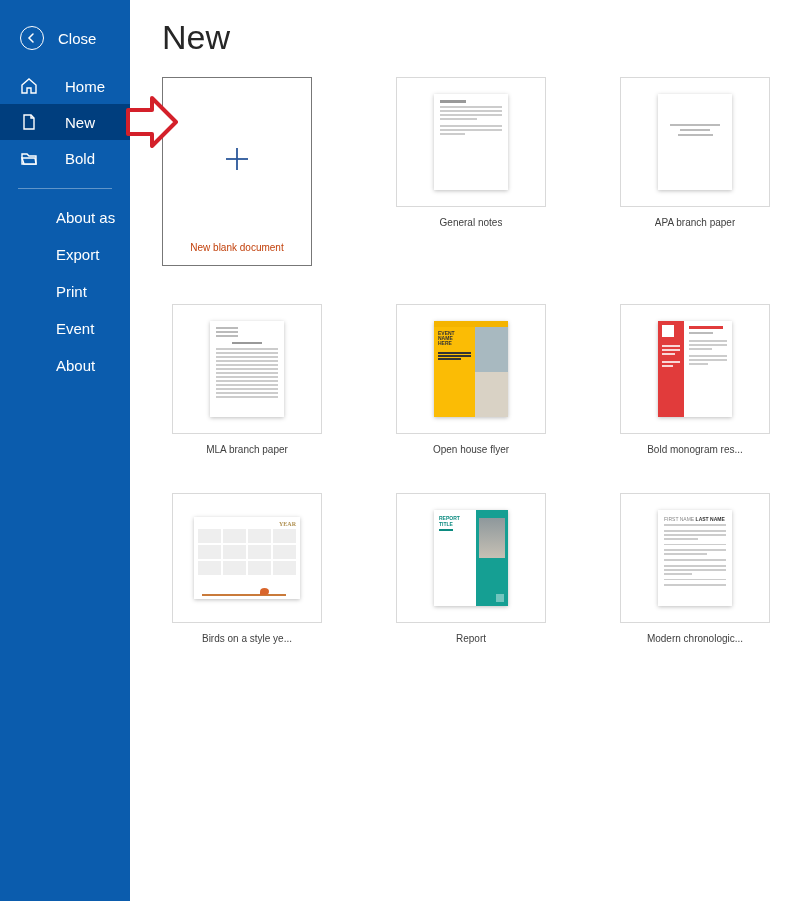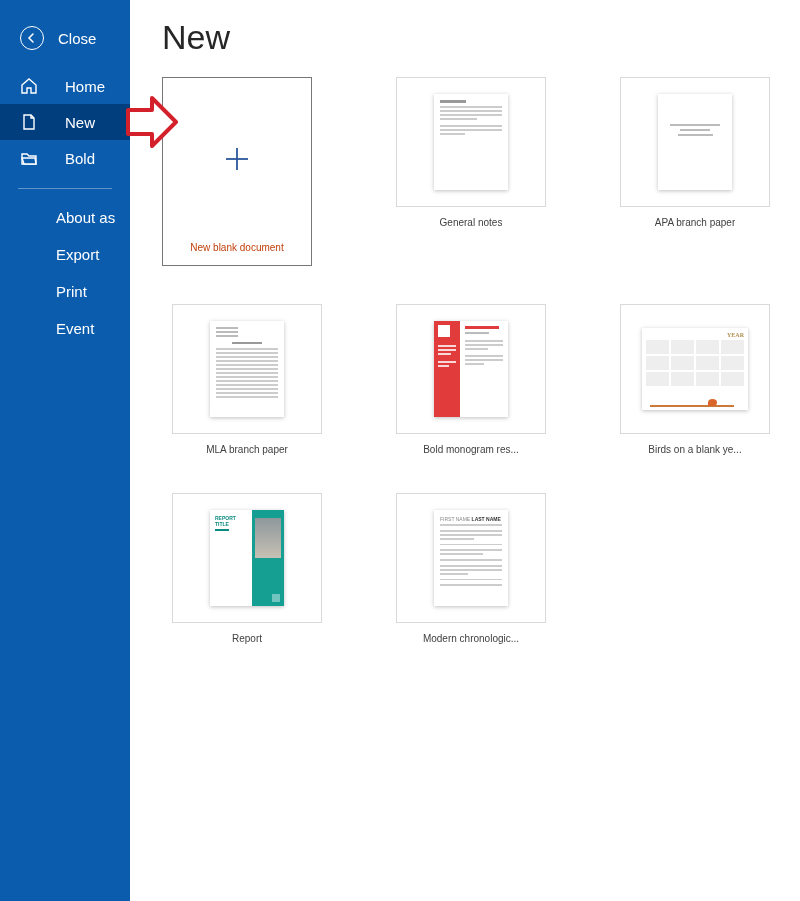--- a/index.html
+++ b/index.html
@@ -184,20 +184,23 @@
   </div>
   <div class="secondary-item">
     <span>Export</span>
   </div>
   <div class="secondary-item">
     <span>Print</span>
   </div>
   <div class="secondary-item">
     <span>Event</span>
   </div>
+  <div class="secondary-item">
+    <span>About</span>
+  </div>
 </div>
 
 <div class="main">
   <h1>New</h1>
 
   <div class="grid">
 
     <div class="tpl blank">
       <div class="thumb" style="border:none;">
         <svg class="plus-svg" viewBox="0 0 30 30">
@@ -259,20 +262,38 @@
               <div></div>
               <div></div>
               <div></div>
               <div></div>
             </div>
         </div>
       </div>
       <span class="tpl-label">MLA branch paper</span>
     </div>
 
+    <div class="tpl">
+      <div class="thumb">
+        <div class="page-mini" style="padding:0;border-top:6px solid #f4b400;">
+          <div style="display:flex;height:100%;">
+            <div style="flex:1;background:#fbbc05;padding:4px;">
+              <div style="font-size:5px;font-weight:bold;color:#333;line-height:1;">EVENT<br>NAME<br>HERE</div>
+              <div style="margin-top:6px">
+                  <div style="height:1.5px;background:#333;margin-bottom:1.5px"></div>
+                  <div style="height:1.5px;background:#333;margin-bottom:1.5px"></div>
+                  <div style="height:1.5px;background:#333;width:70%"></div>
+                </div>
+            </div>
+            <div style="flex:1;background:linear-gradient(#a8b9c0 50%, #d9d2c5 50%)"></div>
+          </div>
+        </div>
+      </div>
+      <span class="tpl-label">Open house flyer</span>
+    </div>
 
     <div class="tpl">
       <div class="thumb">
         <div class="page-mini" style="padding:0;display:flex;">
           <div style="width:26px;background:#e13b3b;padding:4px;">
             <div style="width:12px;height:12px;background:#fff;"></div>
             <div style="margin-top:8px;height:2px;background:rgba(255,255,255,.8);margin-bottom:2px;"></div>
             <div style="height:2px;background:rgba(255,255,255,.8);margin-bottom:2px;"></div>
             <div style="height:2px;background:rgba(255,255,255,.8);margin-bottom:6px;width:70%"></div>
             <div style="height:2px;background:rgba(255,255,255,.8);margin-bottom:2px;"></div>
@@ -312,21 +333,21 @@
               <div style="height:14px;background:#eee"></div>
             <div style="height:14px;background:#eee"></div>
               <div style="height:14px;background:#eee"></div>
               <div style="height:14px;background:#eee"></div>
               <div style="height:14px;background:#eee"></div>
           </div>
           <div style="position:absolute;bottom:3px;left:8px;width:84px;height:2px;background:#c97a3a;"></div>
           <div style="position:absolute;bottom:4px;left:66px;width:9px;height:7px;background:#d9652b;border-radius:50% 50% 50% 0;"></div>
         </div>
       </div>
-      <span class="tpl-label">Birds on a blank ye...</span>
+      <span class="tpl-label">Birds on a style ye...</span>
     </div>
 
     <div class="tpl">
       <div class="thumb">
         <div class="page-mini" style="padding:0;display:flex;">
           <div style="flex:1;padding:5px;">
             <div style="font-size:5px;font-weight:bold;color:#0c8b80;">REPORT TITLE</div>
             <div style="height:2px;width:14px;background:#0c8b80;margin-top:2px;"></div>
           </div>
           <div style="width:32px;background:#159f93;position:relative;">

